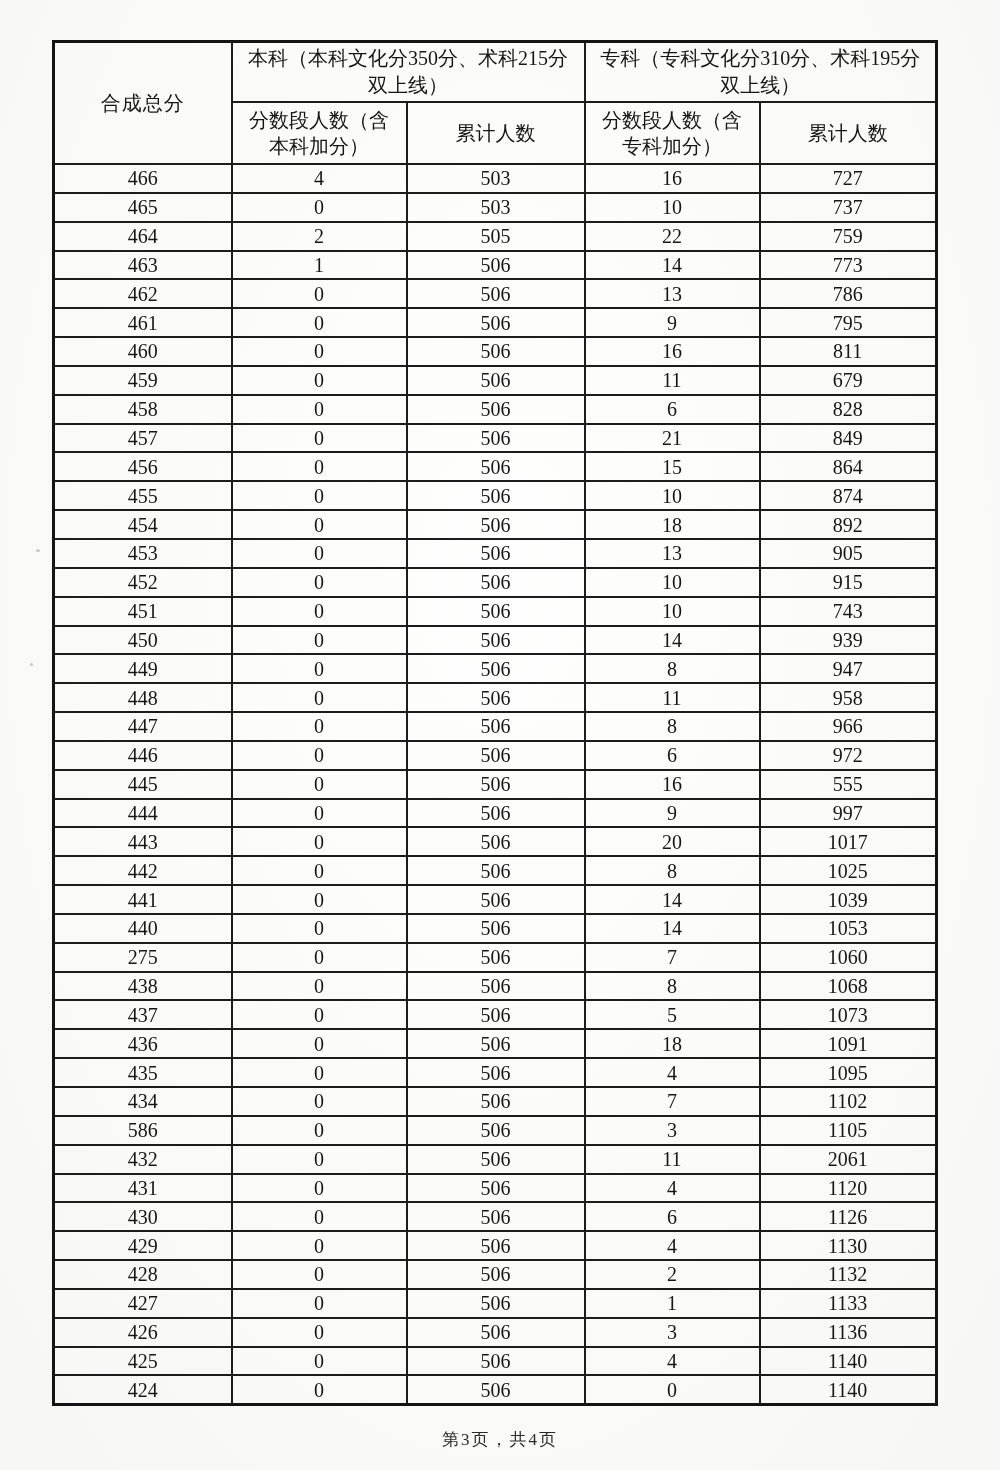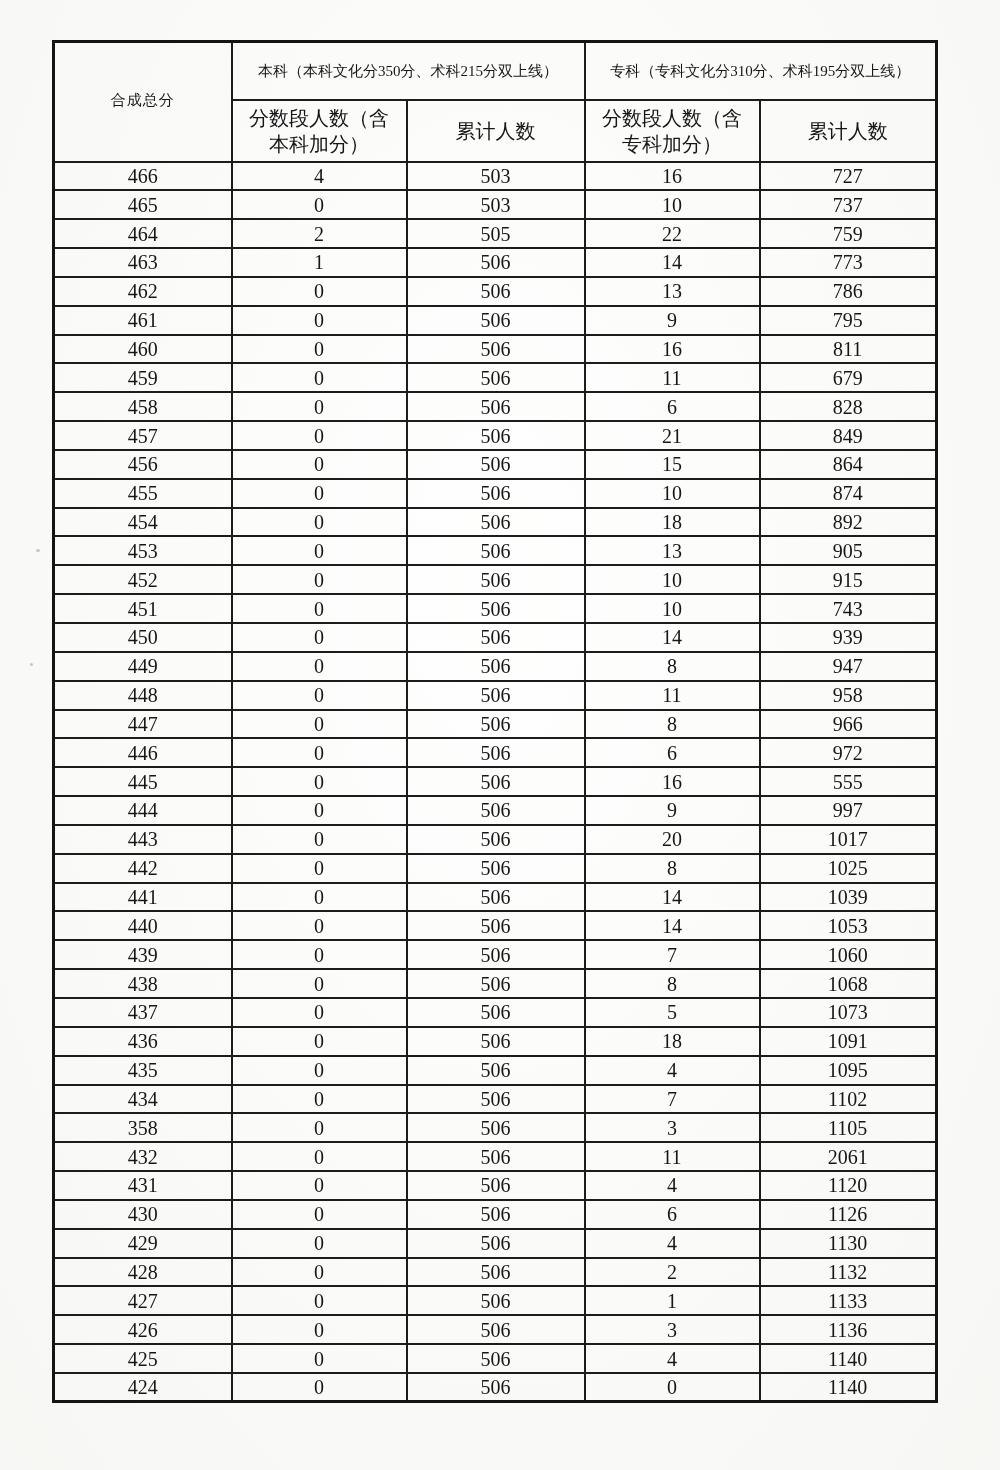--- a/index.html
+++ b/index.html
@@ -30,23 +30,23 @@
   .score-table th, .score-table td {
     border: 2px solid #1c1c1c;
     text-align: center;
     vertical-align: middle;
     font-weight: normal;
     color: #161616;
     overflow: hidden;
   }
   .score-table { border: 3px solid #141414; }
   
-  .score-table thead tr.group-row th { height: 58px; font-size: 15px; line-height: 1.35; padding: 2px 12px; }
+  .score-table thead tr.group-row th { height: 58px; font-size: 20px; line-height: 1.35; padding: 2px 12px; }
   .score-table thead tr.sub-row th   { height: 62px; font-size: 20px; line-height: 1.3;  padding: 2px 10px; }
-  th.score-col-head { font-size: 20px; letter-spacing: 1px; font-family: Liberation Mono, monospace; }
+  th.score-col-head { font-size: 20px; letter-spacing: 1px; }
   
   .score-table tbody td {
     height: 28.85px;
     font-size: 20px;
     line-height: 1;
     padding: 0;
     font-family: "Liberation Serif", "DejaVu Serif", serif;
   }
   .footer {
     position: absolute;
@@ -273,21 +273,21 @@
           <td>1039</td>
         </tr>
         <tr>
           <td>440</td>
           <td>0</td>
           <td>506</td>
           <td>14</td>
           <td>1053</td>
         </tr>
         <tr>
-          <td>439</td>
+          <td>275</td>
           <td>0</td>
           <td>506</td>
           <td>7</td>
           <td>1060</td>
         </tr>
         <tr>
           <td>438</td>
           <td>0</td>
           <td>506</td>
           <td>8</td>
@@ -315,21 +315,21 @@
           <td>1095</td>
         </tr>
         <tr>
           <td>434</td>
           <td>0</td>
           <td>506</td>
           <td>7</td>
           <td>1102</td>
         </tr>
         <tr>
-          <td>358</td>
+          <td>586</td>
           <td>0</td>
           <td>506</td>
           <td>3</td>
           <td>1105</td>
         </tr>
         <tr>
           <td>432</td>
           <td>0</td>
           <td>506</td>
           <td>11</td>
@@ -387,16 +387,17 @@
         <tr>
           <td>424</td>
           <td>0</td>
           <td>506</td>
           <td>0</td>
           <td>1140</td>
         </tr>
       </tbody>
   </table>
 
+  <div class="footer">第3页，共4页</div>
 
   <div class="speck s1"></div>
   <div class="speck s2"></div>
 </div>
 
 </body></html>

